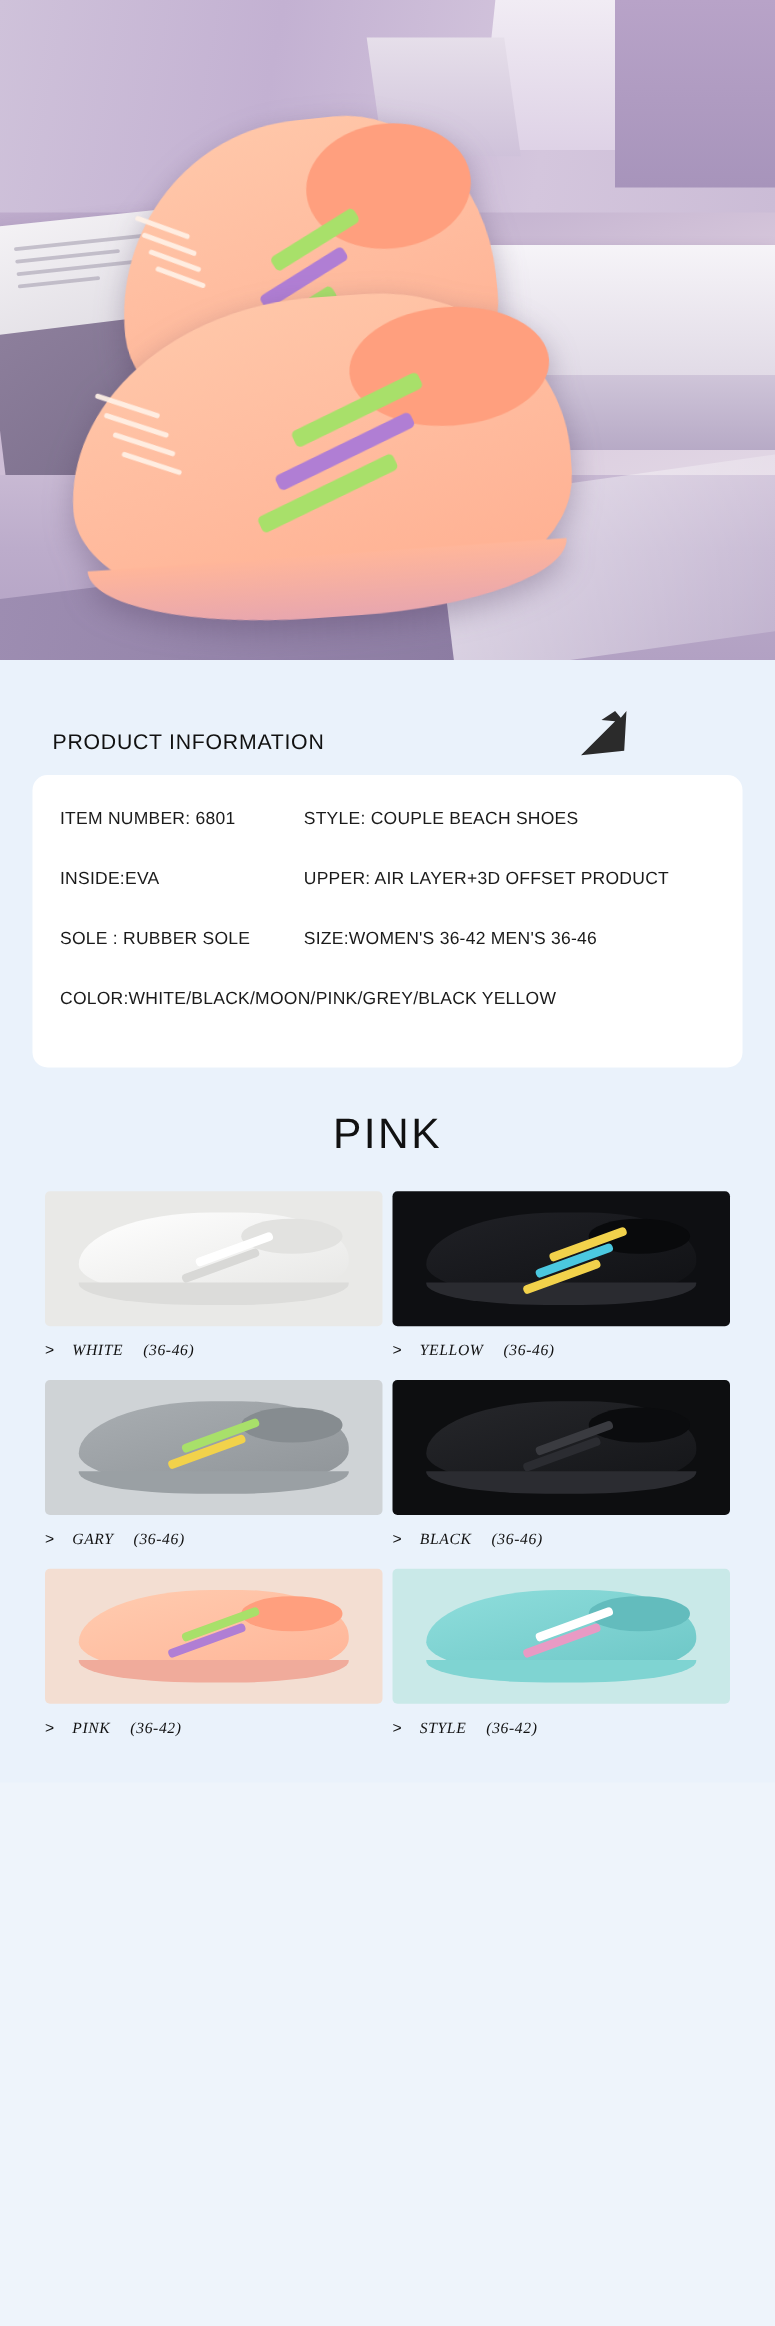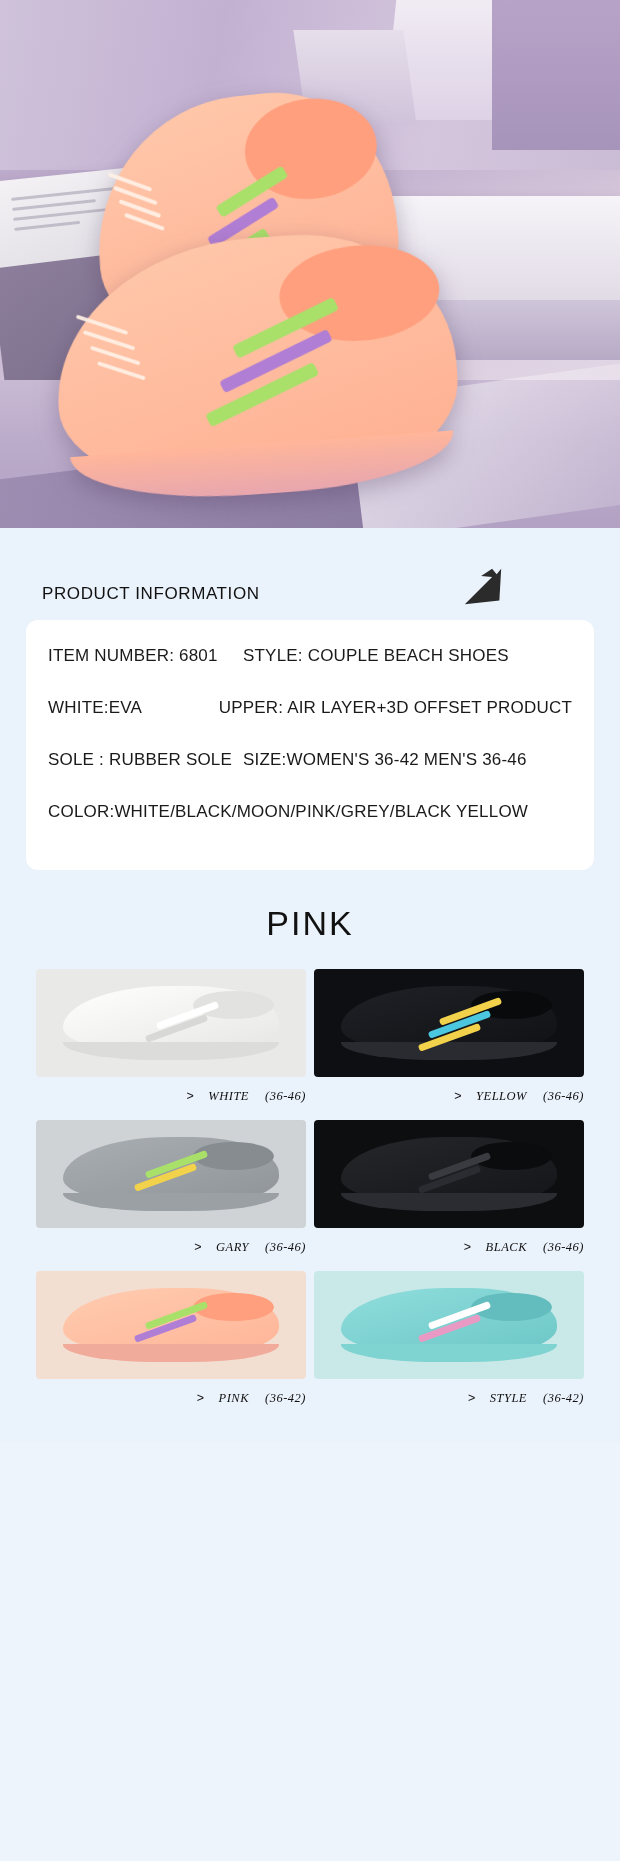--- a/index.html
+++ b/index.html
@@ -149,21 +149,21 @@
     background: #fff;
     border-radius: 12px;
     padding: 26px 22px 26px 22px;
   }
   .info-row {
     display: flex;
     margin-bottom: 32px;
   }
   .info-row:last-child { margin-bottom: 22px; }
   .info-cell {
-    font-size: 17px;
+    font-size: 14px;
     color: #1a1a1a;
     letter-spacing: .2px;
     white-space: nowrap;
   }
   .info-cell.left { width: 195px; }
 
   
   .color-title {
     text-align: center;
     font-size: 34px;
@@ -193,21 +193,21 @@
   .sw-sole {
     position: absolute; left: 10%; bottom: 16%; width: 80%; height: 16%;
     border-radius: 0 0 42% 44% / 0 0 100% 100%;
   }
   .sw-collar {
     position: absolute; right: 12%; top: 20%; width: 30%; height: 26%;
     border-radius: 50%;
   }
   .sw-stripe { position: absolute; border-radius: 3px; }
   .caption {
-    text-align: right;
+    text-align: left;
     margin-top: 12px;
     font-size: 12.5px;
     font-style: italic;
     font-family: "Liberation Serif", serif;
     color: #111;
     letter-spacing: .5px;
   }
   .caption .arrow { font-style: normal; margin-right: 14px; font-family: "Liberation Sans", sans-serif; }
   .caption .size { margin-left: 16px; }
 </style>
@@ -277,21 +277,21 @@
     </svg>
 
     <div class="pi-title">PRODUCT INFORMATION</div>
 
     <div class="info-card">
       <div class="info-row">
         <div class="info-cell left">ITEM NUMBER: 6801</div>
         <div class="info-cell">STYLE: COUPLE BEACH SHOES</div>
       </div>
       <div class="info-row">
-        <div class="info-cell left">WHITE:EVA</div>
+        <div class="info-cell left">INSIDE:EVA</div>
         <div class="info-cell">UPPER: AIR LAYER+3D OFFSET PRODUCT</div>
       </div>
       <div class="info-row">
         <div class="info-cell left">SOLE : RUBBER  SOLE</div>
         <div class="info-cell">SIZE:WOMEN'S 36-42 MEN'S 36-46</div>
       </div>
       <div class="info-row">
         <div class="info-cell">COLOR:WHITE/BLACK/MOON/PINK/GREY/BLACK YELLOW</div>
       </div>
     </div>

